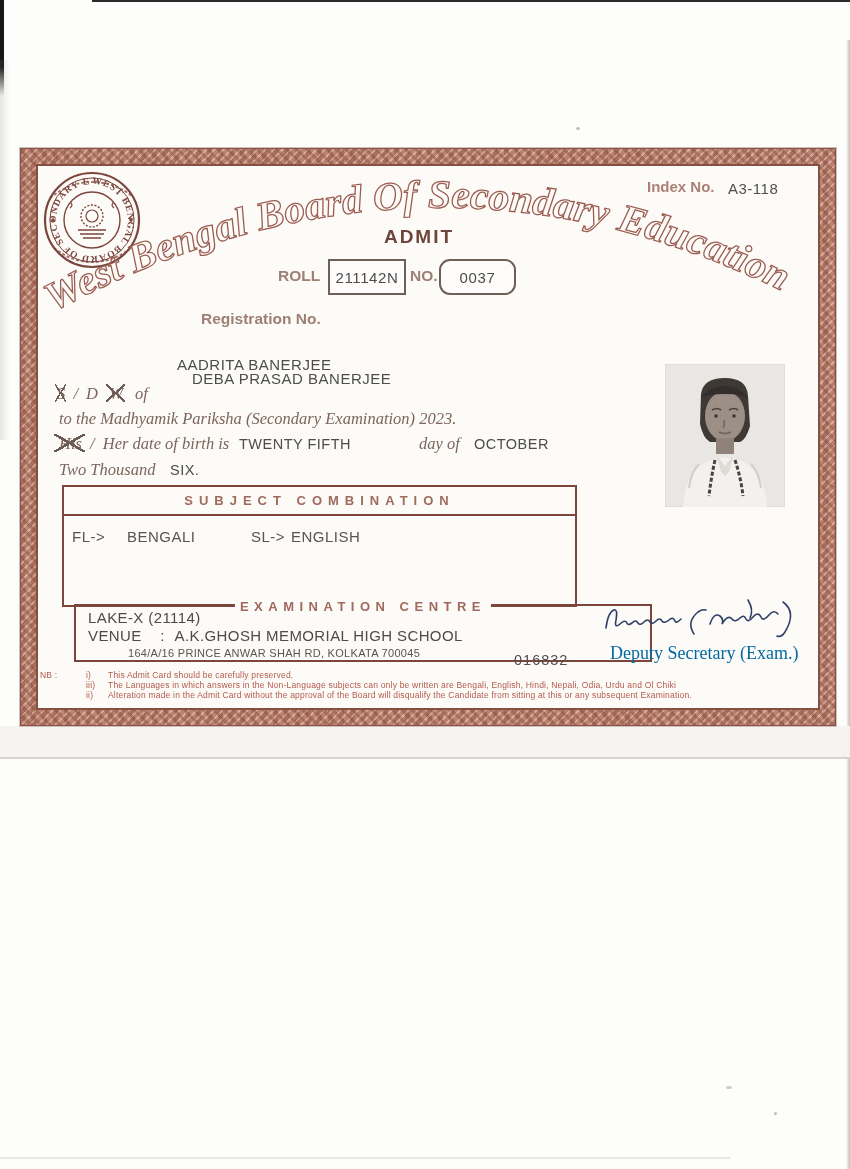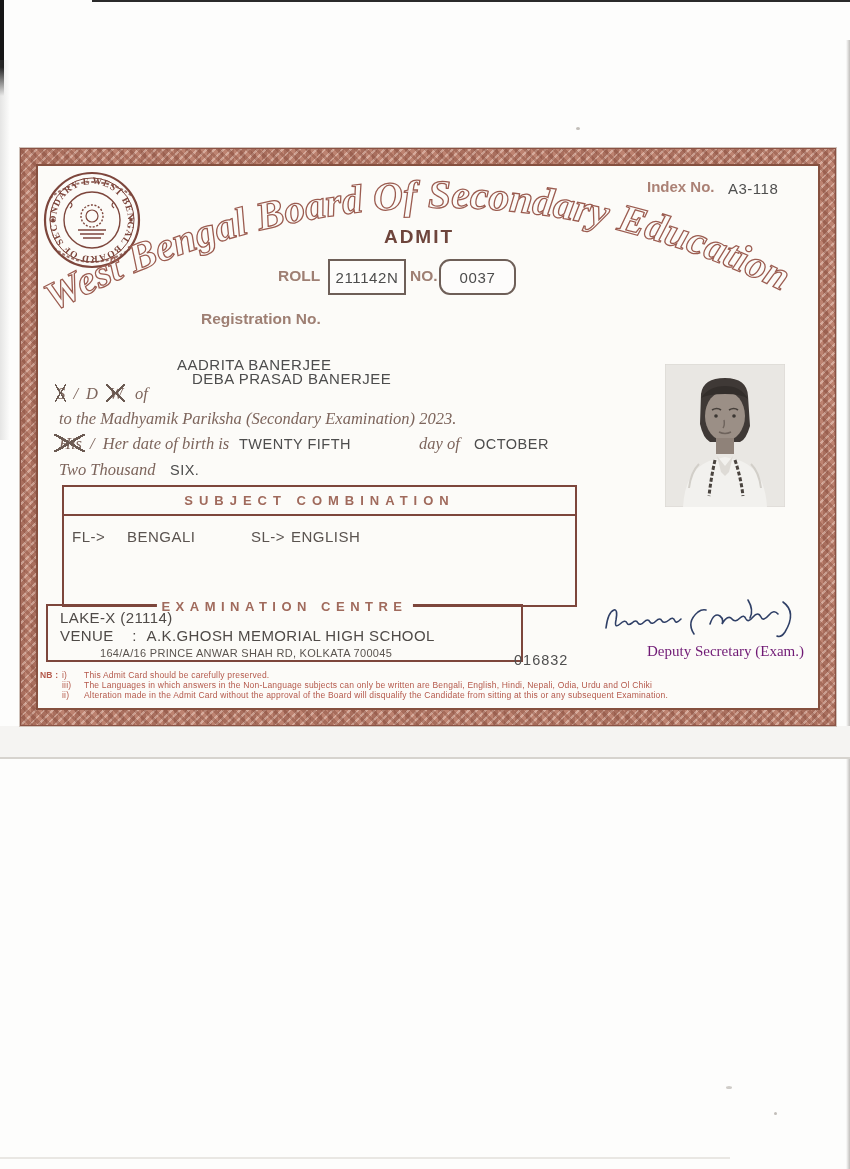--- a/index.html
+++ b/index.html
@@ -57,26 +57,26 @@
   
   .sec-title{font-weight:bold;font-size:13px;letter-spacing:6px;color:#a06a5c;white-space:nowrap;}
   .subject-box{border:2px solid #7d463c;box-sizing:border-box;}
   .subject-head{border-bottom:2px solid #7d463c;height:27px;display:flex;align-items:center;justify-content:center;}
   .subject-row span{position:absolute;font-size:15px;color:#5a534f;letter-spacing:.5px;}
   .centre-box{border:2px solid #7d463c;box-sizing:border-box;}
   .centre-title{position:absolute;top:-9px;left:50%;transform:translateX(-50%);background:#fcfbf8;padding:0 5px;}
   .centre-line{font-size:15px;color:#4f4a47;letter-spacing:.4px;}
   .addr{font-size:11px;color:#5a544f;letter-spacing:.3px;}
   .serial{font-size:14.5px;color:#4f4f4f;letter-spacing:1px;}
-  .deputy{font-family:"Liberation Serif", serif;font-size:15px;color:#701a75;margin-left:37px;}
+  .deputy{font-family:"Liberation Serif", serif;font-size:18px;color:#0369a1;}
 
   
   .notes{font-size:8.5px;line-height:10px;color:#b4594b;letter-spacing:.2px;}
   .note-row{display:flex;}
-  .note-row .nb{width:22px;font-weight:bold;flex:none;}
+  .note-row .nb{width:46px;font-weight:normal;flex:none;}
   .note-row .num{width:22px;flex:none;}
   .note-row .txt{flex:1;}
 </style>
 </head>
 <body>
 
 <div class="art" id="top-edge-line"></div>
 <div class="art" id="left-edge-strip"></div>
 <div class="art" id="left-smudge"></div>
 <div class="art" id="right-shadow"></div>
@@ -183,21 +183,21 @@
         <span class="sec-title">SUBJECT COMBINATION</span>
       </div>
       <div class="subject-row" style="position:relative;height:70px;">
         <span style="left:8px;top:12px;">FL-&gt;</span>
         <span style="left:63px;top:12px;">BENGALI</span>
         <span style="left:187px;top:12px;">SL-&gt;</span>
         <span style="left:227px;top:12px;">ENGLISH</span>
       </div>
     </div>
 
-    <div class="abs centre-box" style="left:8px;top:438px;width:477px;height:58px;">
+    <div class="abs centre-box" style="left:36px;top:438px;width:578px;height:58px;">
       <span class="centre-title">
         <span class="sec-title" style="letter-spacing:5.5px;">EXAMINATION CENTRE</span>
       </span>
       <div class="abs centre-line" style="left:12px;top:3px;">LAKE-X (21114)</div>
       <div class="abs centre-line" style="left:12px;top:21px;">
         <span>VENUE</span>
         <span style="margin:0 6px 0 14px;">:</span>
         <span>A.K.GHOSH MEMORIAL HIGH SCHOOL</span>
       </div>
       <div class="abs addr" style="left:52px;top:41px;">164/A/16 PRINCE ANWAR SHAH RD, KOLKATA 700045</div>

